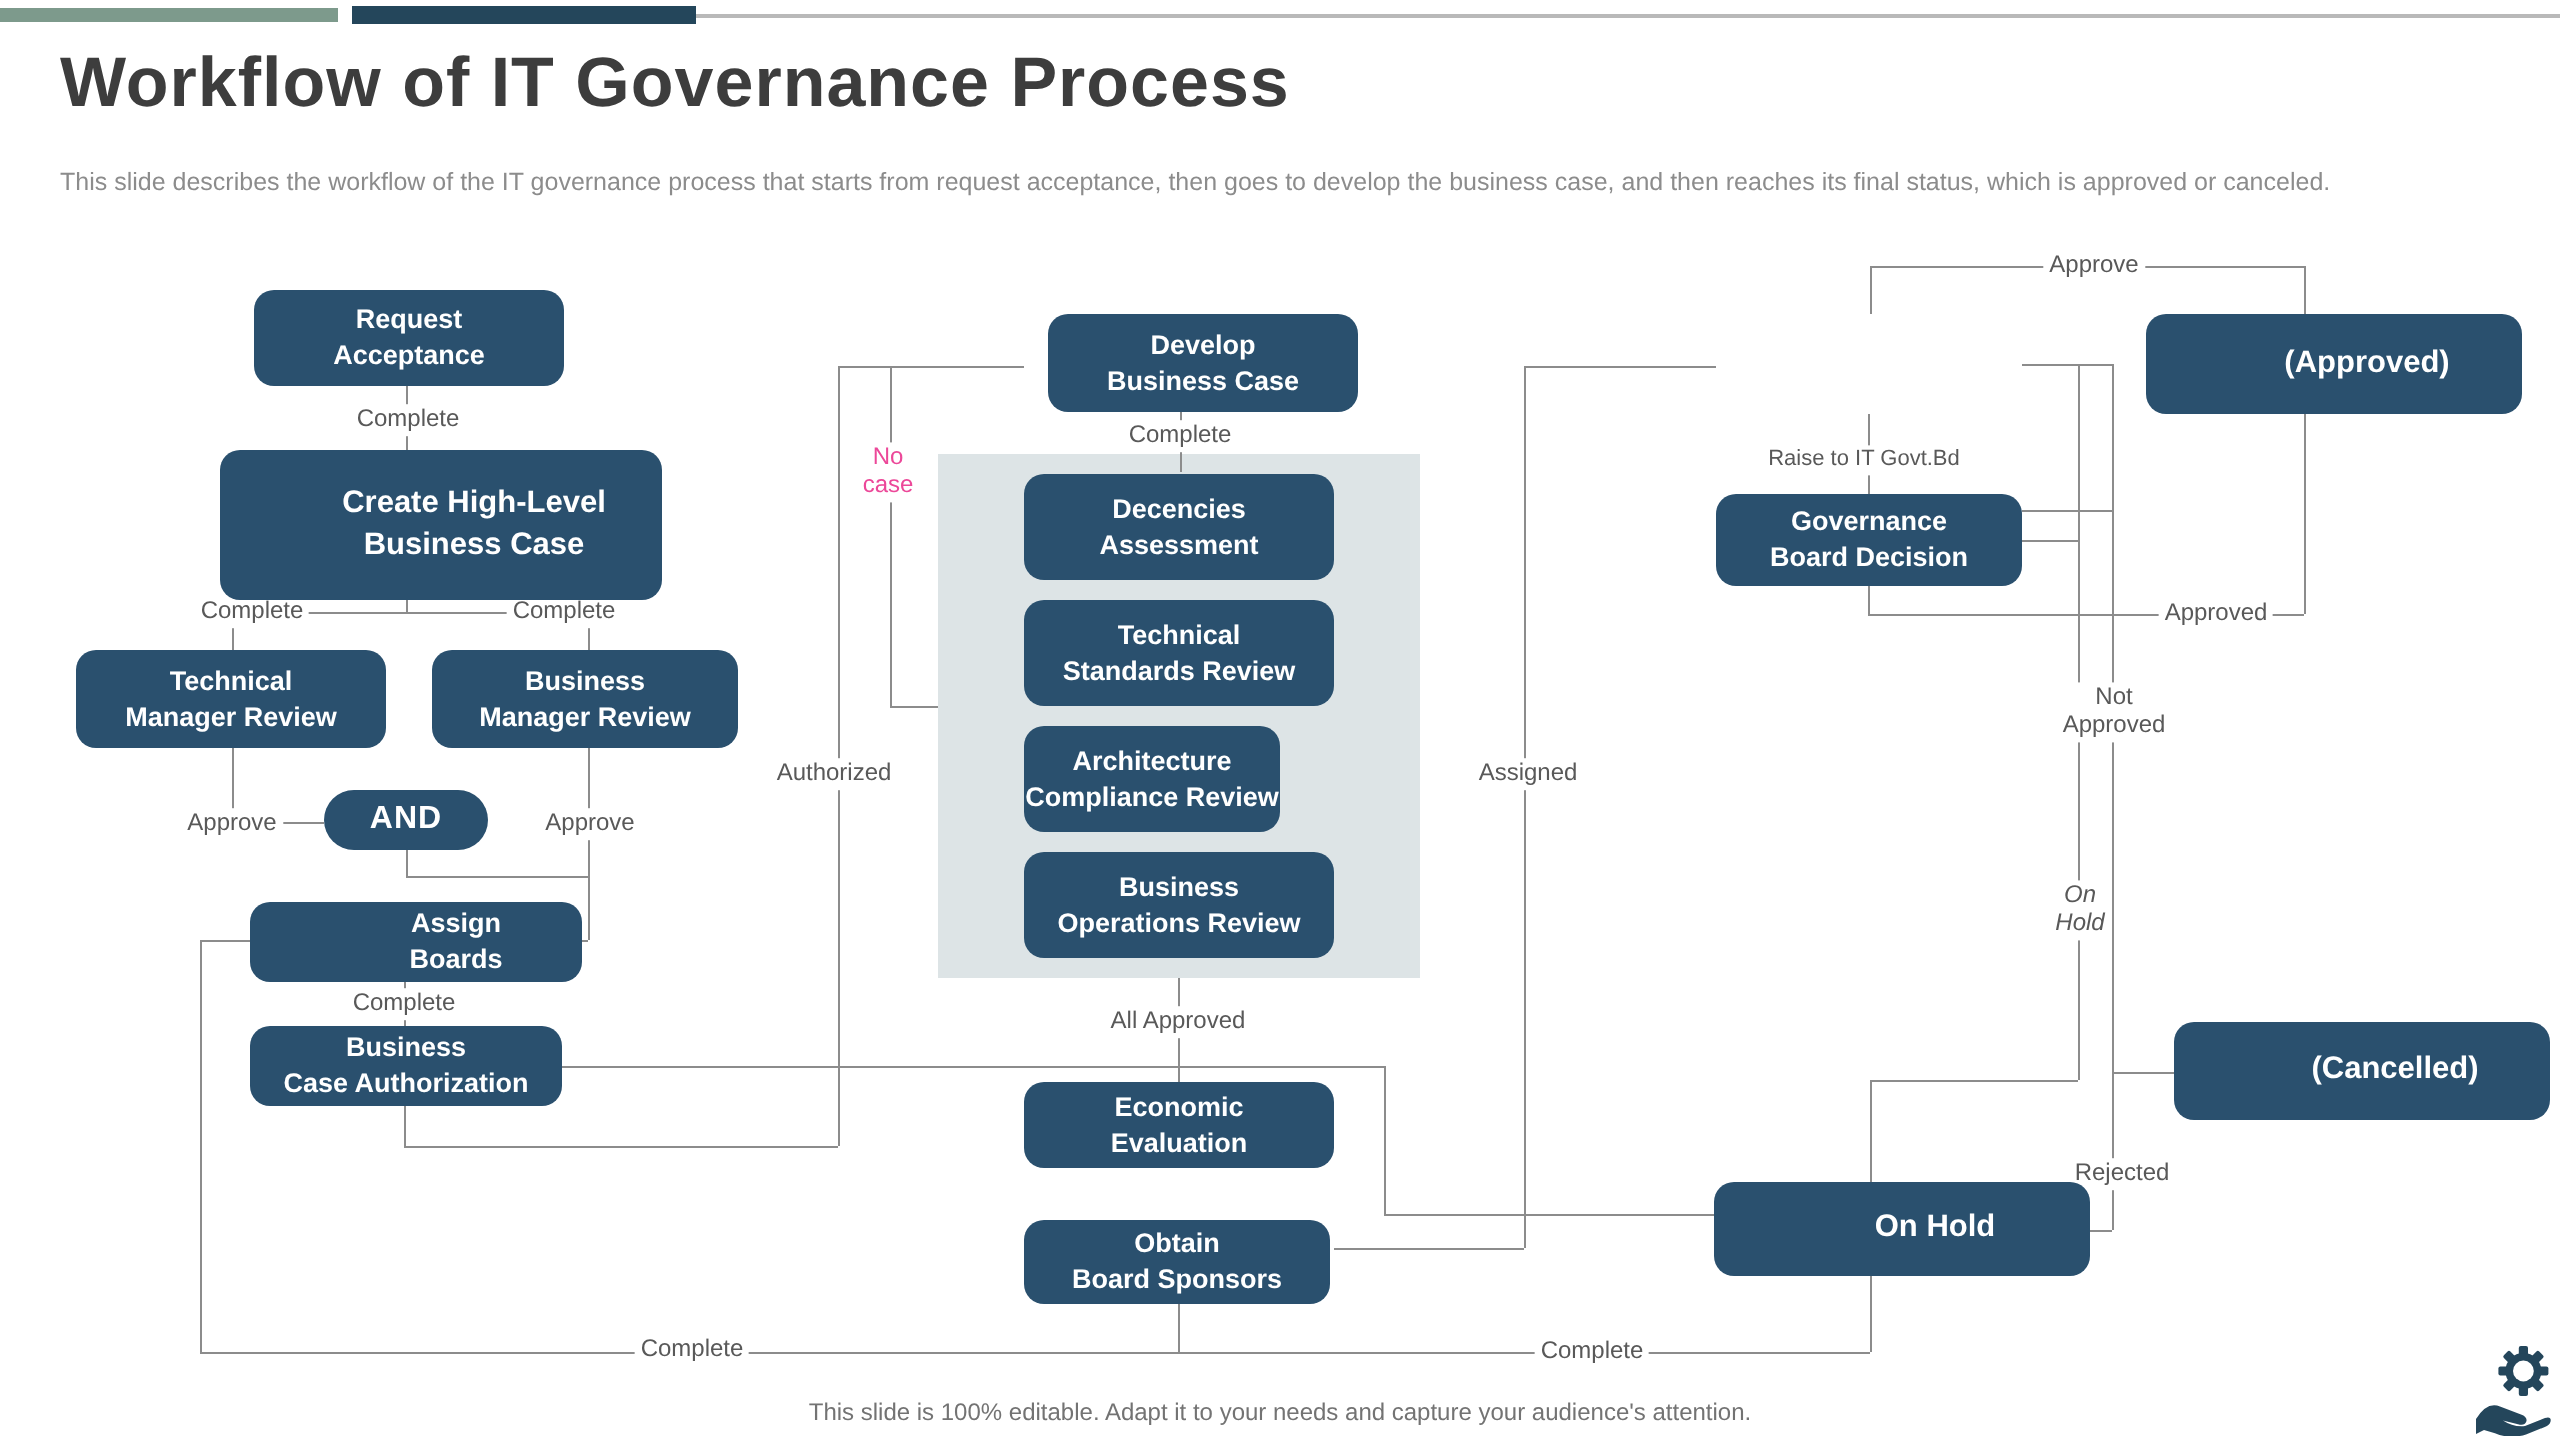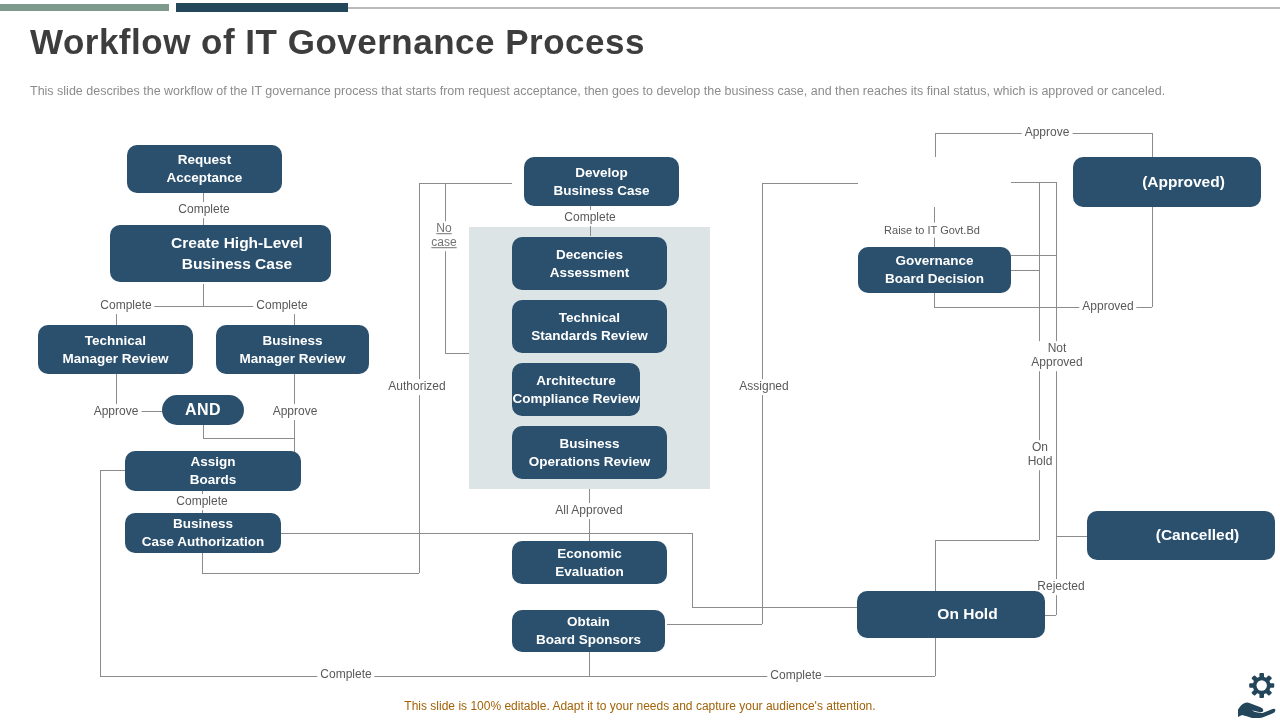--- a/index.html
+++ b/index.html
@@ -4,29 +4,29 @@
 <style>
   html,body{margin:0;padding:0;background:#ffffff;}
   .slide{position:relative;width:1280px;height:720px;background:#ffffff;overflow:hidden;
          font-family:"Liberation Sans",sans-serif;}
   
   .bar-green{position:absolute;left:0;top:4px;width:169px;height:7px;background:#7d9a8c;}
   .bar-navy{position:absolute;left:176px;top:3px;width:172px;height:9px;background:#24465b;}
   .bar-line{position:absolute;left:348px;top:7px;width:932px;height:2px;background:#b9b9b9;}
   .title{position:absolute;left:30px;top:22px;font-size:35px;font-weight:bold;color:#3d3d3d;letter-spacing:.5px;}
   .subtitle{position:absolute;left:30px;top:84px;width:1150px;font-size:12.5px;color:#8c8c8c;}
-  .footer{position:absolute;left:0;top:699px;width:1280px;text-align:center;font-size:12px;color:#a16207;}
+  .footer{position:absolute;left:0;top:699px;width:1280px;text-align:center;font-size:12px;color:#737373;}
   
   .panel{position:absolute;left:469px;top:227px;width:241px;height:262px;background:#dde4e6;z-index:1;}
   .h,.v{position:absolute;background:#8c8c8c;z-index:2;}
   .h{height:1px;}
   .v{width:1px;}
   .lbl{position:absolute;transform:translate(-50%,-50%);background:#ffffff;color:#595959;
        font-size:12px;line-height:1.15;text-align:center;white-space:pre-line;padding:1px 3px;z-index:3;}
-  .lbl.red{color:#737373;text-decoration:underline;}
+  .lbl.red{color:#ec4899;}
   .lbl.sm{font-size:11px;}
   .node{position:absolute;display:flex;align-items:center;justify-content:center;text-align:center;
         background:#2a506e;color:#ffffff;font-weight:bold;font-size:13.5px;line-height:1.3;
         border-radius:10px;white-space:pre-line;z-index:4;}
   .node.lg{font-size:15.5px;padding-left:33px;}
   .node.pill{border-radius:16px;font-size:16px;letter-spacing:.5px;}
   .icon-wrap{position:absolute;left:1237px;top:670px;width:40px;height:48px;z-index:4;}
 </style>
 </head>
 <body>
@@ -101,35 +101,35 @@
   <span class="lbl red" style="left:444px;top:236px;">No
 case</span>
   <span class="lbl" style="left:417px;top:387px;">Authorized</span>
   <span class="lbl" style="left:589px;top:511px;">All Approved</span>
   <span class="lbl" style="left:764px;top:387px;">Assigned</span>
   <span class="lbl" style="left:1047px;top:133px;">Approve</span>
   <span class="lbl sm" style="left:932px;top:230px;">Raise to IT Govt.Bd</span>
   <span class="lbl" style="left:1108px;top:307px;">Approved</span>
   <span class="lbl" style="left:1057px;top:356px;">Not
 Approved</span>
-  <span class="lbl" style="left:1040px;top:455px;">On
+  <span class="lbl" style="left:1040px;top:455px;font-style:italic;">On
 Hold</span>
   <span class="lbl" style="left:1061px;top:587px;">Rejected</span>
   <span class="lbl" style="left:796px;top:676px;">Complete</span>
 
   <div class="node" style="left:127px;top:145px;width:155px;height:48px;">Request
 Acceptance</div>
-  <div class="node lg" style="left:110px;top:225px;width:188px;height:57px;">Create High-Level
+  <div class="node lg" style="left:110px;top:225px;width:188px;height:75px;">Create High-Level
 Business Case</div>
   <div class="node" style="left:38px;top:325px;width:155px;height:49px;">Technical
 Manager Review</div>
   <div class="node" style="left:216px;top:325px;width:153px;height:49px;">Business
 Manager Review</div>
   <div class="node pill" style="left:162px;top:395px;width:82px;height:30px;">AND</div>
-  <div class="node" style="left:125px;top:451px;width:176px;height:40px;">Assign
+  <div class="node" style="left:125px;top:451px;width:126px;height:40px;padding-left:40px;">Assign
 Boards</div>
   <div class="node" style="left:125px;top:513px;width:156px;height:40px;">Business
 Case Authorization</div>
   <div class="node" style="left:524px;top:157px;width:155px;height:49px;">Develop
 Business Case</div>
   <div class="node" style="left:512px;top:237px;width:155px;height:53px;">Decencies
 Assessment</div>
   <div class="node" style="left:512px;top:300px;width:155px;height:53px;">Technical
 Standards Review</div>
   <div class="node" style="left:512px;top:363px;width:128px;height:53px;">Architecture

